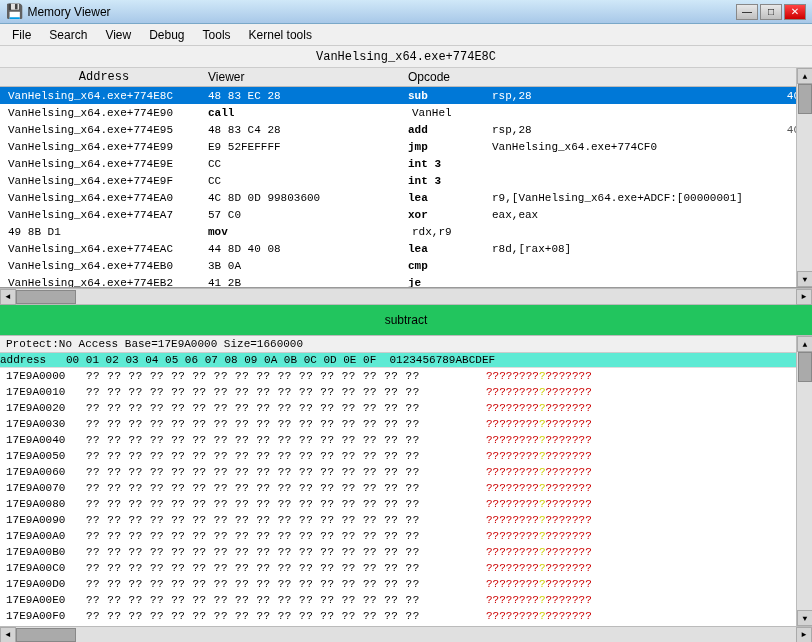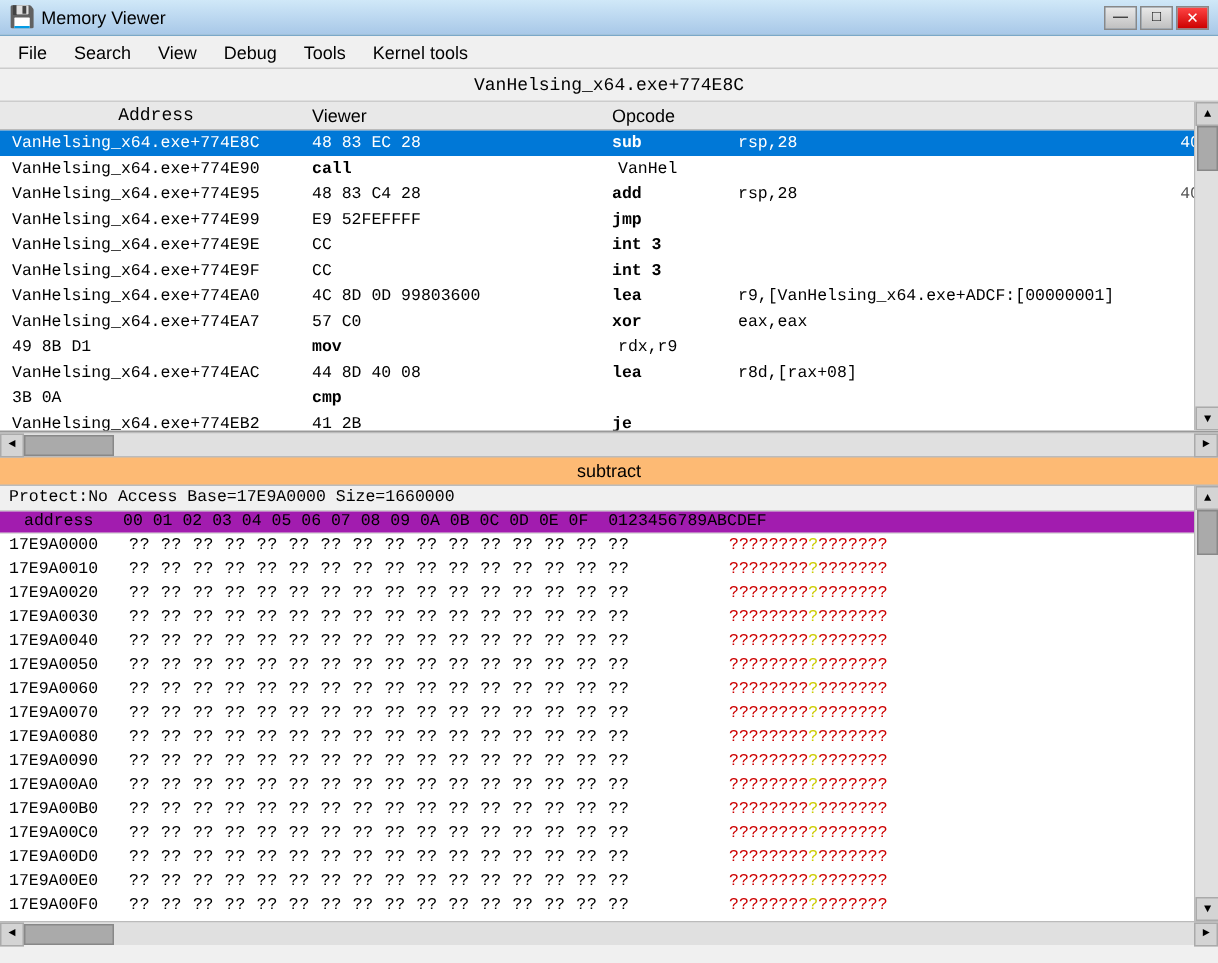--- a/index.html
+++ b/index.html
@@ -99,22 +99,22 @@
       display: flex; flex-direction: column;
     }
     .scroll-btn {
       width: 16px; height: 16px; background: #d4d4d4; border: 1px solid #aaa;
       display: flex; align-items: center; justify-content: center; font-size: 8px;
     }
     .scroll-track { flex: 1; background: #e0e0e0; }
     .scroll-thumb { width: 14px; height: 30px; background: #aaa; margin: 0 1px; border: 1px solid #888; }
     
     #status-bar {
-      height: 20px;
-      background: #fdba74;
+      height: 32px;
+      background: #22c55e;
       display: flex;
       align-items: center;
       justify-content: center;
       border-top: 1px solid #bbb;
       border-bottom: 1px solid #bbb;
       font-family: 'Segoe UI', Arial, sans-serif;
       font-size: 12px;
     }
     
     #memory-pane {
@@ -125,22 +125,22 @@
       height: 290px;
     }
     #memory-info {
       background: #f0f0f0;
       padding: 2px 6px;
       font-size: 11px;
       border-bottom: 1px solid #ccc;
     }
     #memory-header {
       display: flex;
-      padding: 1px 16px;
-      background: #a21caf;
+      padding: 1px 0;
+      background: #5eead4;
       border-bottom: 1px solid #ddd;
       font-size: 11px;
       color: #000;
     }
     .memory-row {
       display: flex;
       padding: 0 6px;
       height: 16px;
       align-items: center;
       font-size: 11px;
@@ -229,20 +229,24 @@
         <span class="col-op">add</span>
         <span style="display: flex; flex: 1 1 0%;">
           <span style="flex: 1 1 0%; font-size: 11px;">rsp,28</span>
           <span style="margin-left: 20px; font-size: 11px; color: rgb(85, 85, 85);">40</span>
         </span>
       </div>
       <div class="disasm-row">
         <span class="col-addr">VanHelsing_x64.exe+774E99</span>
         <span class="col-bytes">E9 52FEFFFF</span>
         <span class="col-op">jmp</span>
+        <span style="display: flex; flex: 1 1 0%;">
+          <span style="flex: 1 1 0%; font-size: 11px;">VanHelsing_x64.exe+774CF0</span>
+          <span style="margin-left: 20px; font-size: 11px; color: rgb(85, 85, 85);"></span>
+        </span>
       </div>
       <div class="disasm-row">
         <span class="col-addr">VanHelsing_x64.exe+774E9E</span>
         <span class="col-bytes">CC</span>
         <span class="col-op">int 3</span>
         <span style="display: flex; flex: 1 1 0%;">
           <span style="flex: 1 1 0%; font-size: 11px;"></span>
           <span style="margin-left: 20px; font-size: 11px; color: rgb(85, 85, 85);"></span>
         </span>
       </div>
@@ -284,20 +288,21 @@
       <div class="disasm-row">
         <span class="col-addr">VanHelsing_x64.exe+774EAC</span>
         <span class="col-bytes">44 8D 40 08</span>
         <span class="col-op">lea</span>
         <span style="display: flex; flex: 1 1 0%;">
           <span style="flex: 1 1 0%; font-size: 11px;">r8d,[rax+08]</span>
           <span style="margin-left: 20px; font-size: 11px; color: rgb(85, 85, 85);"></span>
         </span>
       </div>
       <div class="disasm-row">
+        <span class="col-addr">VanHelsing_x64.exe+774EB0</span>
         <span class="col-bytes">3B 0A</span>
         <span class="col-op">cmp</span>
         <span style="display: flex; flex: 1 1 0%;">
           <span style="margin-left: 20px; font-size: 11px; color: rgb(85, 85, 85);"></span>
         </span>
       </div>
       <div class="disasm-row">
         <span class="col-addr">VanHelsing_x64.exe+774EB2</span>
         <span class="col-bytes">41 2B</span>
         <span class="col-op">je</span>

